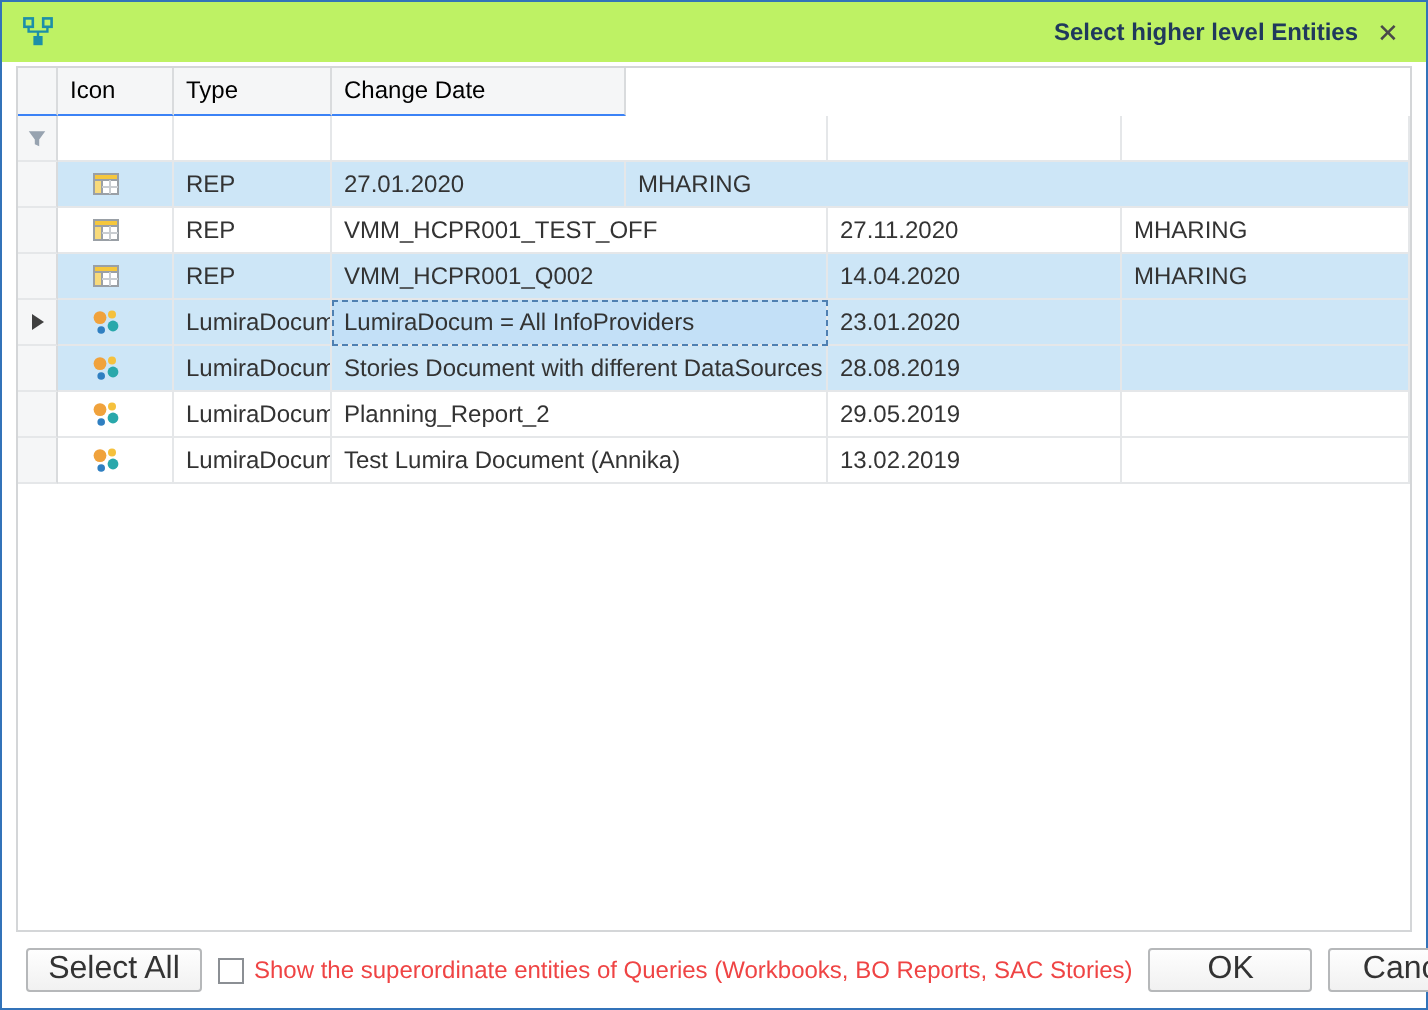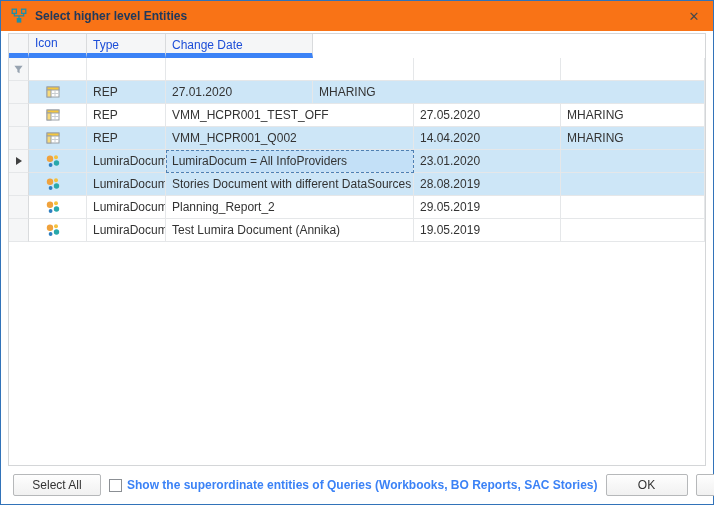--- a/index.html
+++ b/index.html
@@ -2,51 +2,51 @@
 <html><head>
 <meta charset="utf-8">
 <style>
   * { margin:0; padding:0; box-sizing:border-box; }
   html,body { width:714px; height:505px; overflow:hidden; }
   body { font-family:"Liberation Sans", sans-serif; font-size:12px; color:#333; background:#fff; }
 
   .window { position:absolute; inset:0; border:1px solid #3273b9; background:#fff; display:flex; flex-direction:column; }
 
   
-  .titlebar { flex:0 0 30px; display:flex; align-items:center; padding:0 4px 0 10px; background:#f97316; }
+  .titlebar { flex:0 0 30px; display:flex; align-items:center; padding:0 4px 0 10px; background:#bef264;text-align:right; }
   .title-icon { width:16px; height:16px; flex:0 0 auto; }
   .title-text { font-weight:bold; color:#20395c; margin-left:8px; flex:1; white-space:nowrap; }
   .close-btn { width:30px; height:24px; display:flex; align-items:center; justify-content:center; color:#4a4a4a; font-size:13px; }
 
   
   .grid { flex:1; margin:2px 7px 0 7px; border:1px solid #d4d6d8; background:#fff; display:flex; flex-direction:column; overflow:hidden; }
   .grow { display:flex; flex:0 0 23px; height:23px; }
   .grow .cell { border-right:1px solid #e5e7e9; border-bottom:1px solid #e5e7e9; padding:0 0 0 6px; line-height:22px; white-space:nowrap; overflow:hidden; }
   .hrow { flex-basis:24px; height:24px; }
-  .hrow .cell { background:#f5f6f7; border-right:1px solid #d9dbdd; border-bottom:5px solid #3b82f6; color:#1d4ed8; line-height:23px; }
+  .hrow .cell { background:#f5f6f7; border-right:1px solid #d9dbdd; border-bottom:1px solid #3b82f6; color:#000000; line-height:23px; }
   .c-ind  { width:20px; flex:0 0 20px; background:#f5f6f7; border-right:1px solid #d9dbdd !important; display:flex; align-items:center; justify-content:center; padding:0 !important; }
   .c-icon { width:58px; flex:0 0 58px; display:flex; align-items:center; padding-left:16px !important; }
   .c-type { width:79px; flex:0 0 79px; }
   .c-name { width:248px; flex:0 0 248px; }
   .c-date { width:147px; flex:0 0 147px; }
   .c-by   { flex:1 1 auto; }
   .row-sel .cell { background:#cde6f7; }
   .focus-cell { background:#c3e0f7 !important; outline:1px dashed #4f80b2; outline-offset:-1px; }
   .arrow { width:0; height:0; border-top:4px solid transparent; border-bottom:4px solid transparent; border-left:6px solid #404040; }
   .grid-empty { flex:1; background:#fff; }
 
   
   .footer { flex:0 0 38px; display:flex; align-items:center; padding:0 12px; gap:8px; background:#fff; }
-  .btn { height:22px; background:linear-gradient(#fefefe,#f1f1f1); border:1px solid #b6b8ba; border-radius:2px; color:#333; font-size:12px; padding:0 10px; display:flex; align-items:center; justify-content:center; }
+  .btn { height:22px; background:linear-gradient(#fefefe,#f1f1f1); border:1px solid #b6b8ba; border-radius:2px; color:#333; font-size:16px; padding:0 10px; display:flex; align-items:center; justify-content:center; }
   .btn-selectall { min-width:88px; }
   .btn-ok { min-width:82px; margin-left:auto; }
   .btn-cancel { min-width:84px; }
   .chkwrap { display:flex; align-items:center; gap:5px; }
   .chk { width:13px; height:13px; border:1px solid #8b8f94; background:#fff; flex:0 0 auto; }
-  .chk-label { color:#3b82f6; white-space:nowrap;font-weight:bold; }
+  .chk-label { color:#ef4444; white-space:nowrap; }
 </style>
 </head>
 <body>
 
 <div class="window">
 
   <div class="titlebar">
     <svg class="title-icon" viewBox="0 0 16 16">
       <rect x="1.2" y="1.2" width="4.2" height="4.2" fill="none" stroke="#1c8fa8" stroke-width="1.3"></rect>
       <rect x="10.6" y="1.2" width="4.2" height="4.2" fill="none" stroke="#1c8fa8" stroke-width="1.3"></rect>
@@ -101,21 +101,21 @@
         <svg width="16" height="16" viewBox="0 0 16 16">
           <rect x="2" y="3" width="12" height="10" fill="#fff" stroke="#9aa0a6"></rect>
           <rect x="2" y="3" width="12" height="3" fill="#f5c73d" stroke="#9aa0a6"></rect>
           <rect x="2" y="6" width="4" height="7" fill="#f8da7a" stroke="#9aa0a6"></rect>
           <line x1="6" y1="9.5" x2="14" y2="9.5" stroke="#c9cdd1"></line>
           <line x1="10" y1="6" x2="10" y2="13" stroke="#c9cdd1"></line>
         </svg>
       </div>
       <div class="cell c-type">REP</div>
       <div class="cell c-name">VMM_HCPR001_TEST_OFF</div>
-      <div class="cell c-date">27.05.2020</div>
+      <div class="cell c-date">27.11.2020</div>
       <div class="cell c-by">MHARING</div>
     </div>
 
     <div class="grow row-sel">
       <div class="cell c-ind" style="background:#f5f6f7;"></div>
       <div class="cell c-icon">
         <svg width="16" height="16" viewBox="0 0 16 16">
           <rect x="2" y="3" width="12" height="10" fill="#fff" stroke="#9aa0a6"></rect>
           <rect x="2" y="3" width="12" height="3" fill="#f5c73d" stroke="#9aa0a6"></rect>
           <rect x="2" y="6" width="4" height="7" fill="#f8da7a" stroke="#9aa0a6"></rect>
@@ -184,21 +184,21 @@
       <div class="cell c-icon">
         <svg width="16" height="16" viewBox="0 0 16 16">
           <circle cx="5" cy="5.8" r="3.2" fill="#f0a23c"></circle>
           <circle cx="11" cy="4.2" r="2" fill="#f5c13d"></circle>
           <circle cx="11.5" cy="10" r="2.7" fill="#29a8ab"></circle>
           <circle cx="5.6" cy="12" r="1.9" fill="#2f7fc1"></circle>
         </svg>
       </div>
       <div class="cell c-type">LumiraDocum...</div>
       <div class="cell c-name">Test Lumira Document (Annika)</div>
-      <div class="cell c-date">19.05.2019</div>
+      <div class="cell c-date">13.02.2019</div>
       <div class="cell c-by"></div>
     </div>
 
     <div class="grid-empty"></div>
   </div>
 
   <div class="footer">
     <div class="btn btn-selectall">Select All</div>
     <div class="chkwrap">
       <span class="chk"></span>

